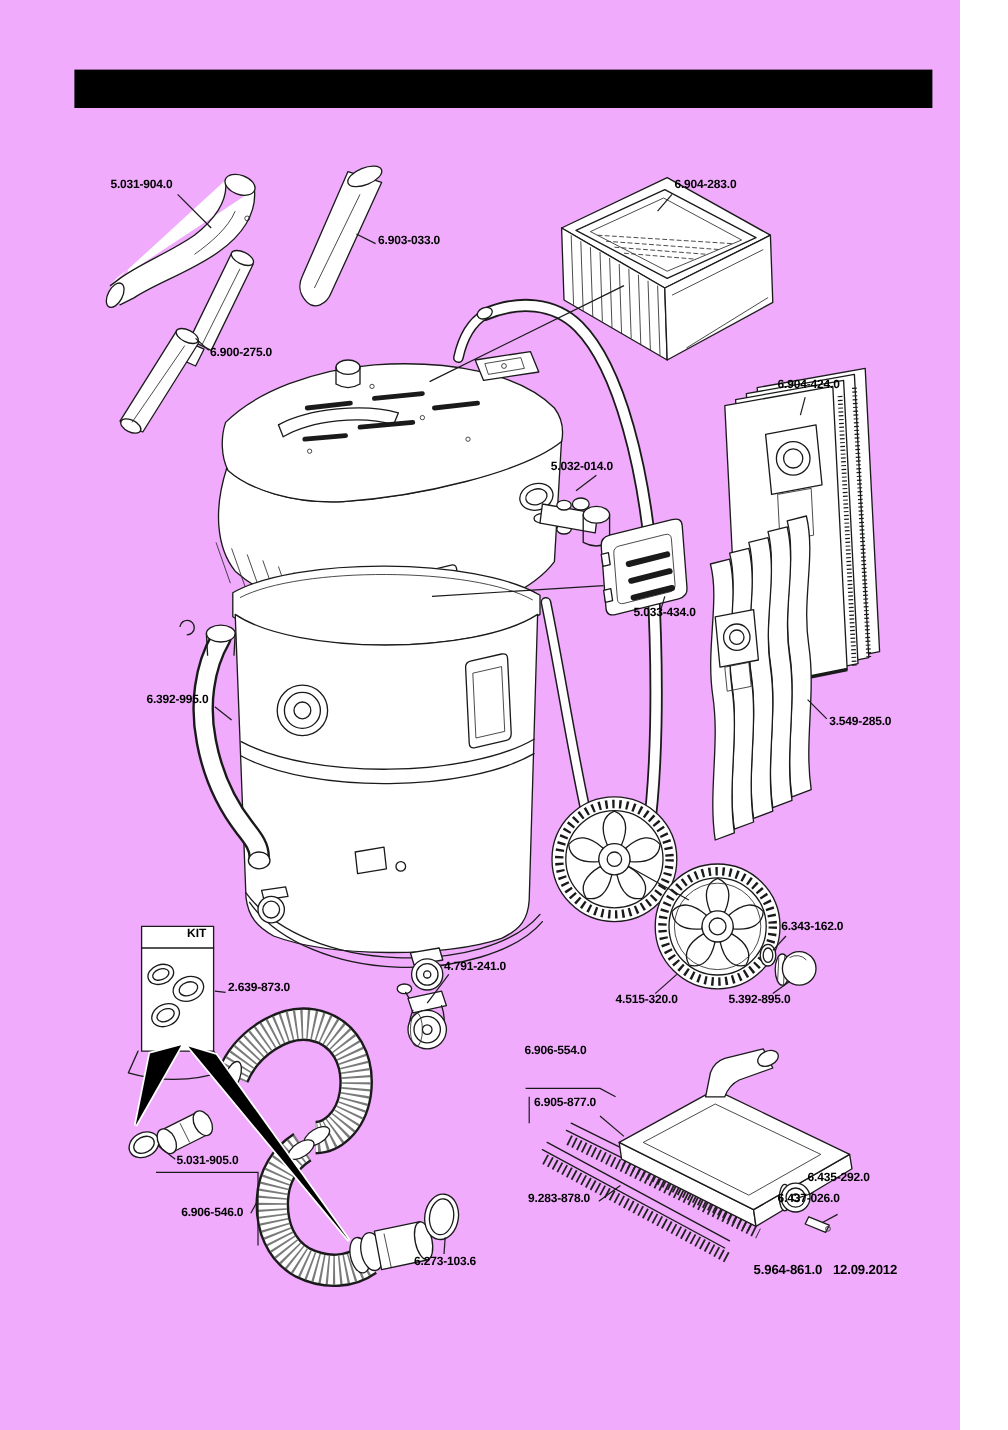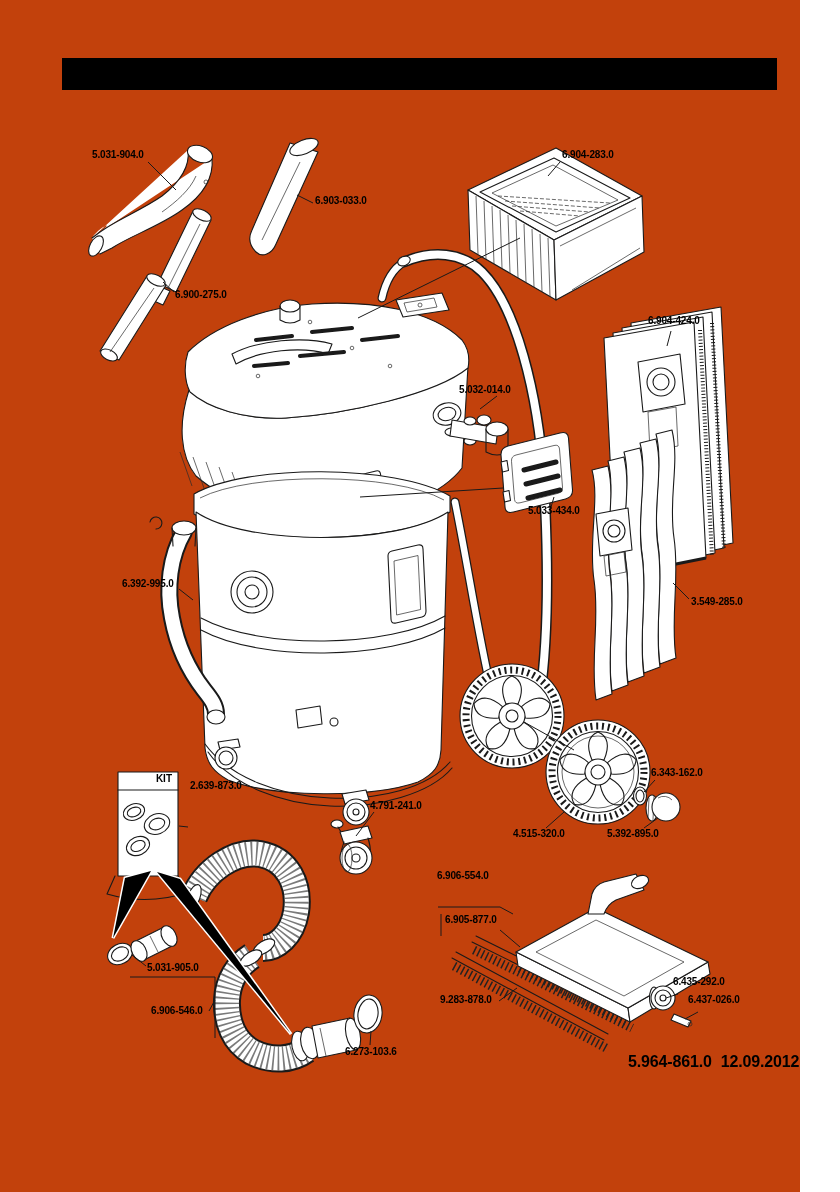--- a/index.html
+++ b/index.html
@@ -1,29 +1,29 @@
 <!DOCTYPE html>
 <html><head>
 <meta charset="utf-8">
 <style>
   html,body{margin:0;padding:0;background:#fff;}
-  #page{position:relative;width:800px;height:1192px;background:#c2410c;overflow:hidden;
+  #page{position:relative;width:800px;height:1192px;background:#f0abfc;overflow:hidden;
         font-family:"Liberation Sans",sans-serif;}
   #headerbar{position:absolute;left:62px;top:58px;width:715px;height:32px;background:#000;}
   svg{position:absolute;left:0;top:0;}
   .ln{fill:none;stroke:#1a1a1a;stroke-width:1.1;stroke-linecap:round;stroke-linejoin:round;}
   .fw{fill:#ffffff;stroke:#1a1a1a;stroke-width:1.1;stroke-linecap:round;stroke-linejoin:round;}
   .thin{fill:none;stroke:#2a2a2a;stroke-width:.7;}
   .lead{fill:none;stroke:#1a1a1a;stroke-width:1;}
   .blk{fill:#000;stroke:#fff;stroke-width:3;paint-order:stroke;}
   .part-label{position:absolute;font-weight:bold;font-size:10px;line-height:11px;
       letter-spacing:-0.15px;color:#000;white-space:nowrap;}
   #kit-label{position:absolute;left:124px;top:773px;width:48px;text-align:right;
       font-weight:bold;font-size:10px;color:#000;}
-  #footer{position:absolute;left:628px;top:1053px;font-weight:bold;font-size:16px;
+  #footer{position:absolute;left:628px;top:1053px;font-weight:bold;font-size:11px;
       letter-spacing:-0.15px;color:#000;white-space:nowrap;}
   #footer span{margin-right:0;}
   #footer .gap{display:inline-block;width:9px;}
 </style>
 </head>
 <body>
 
 <div id="page">
 
   <div id="headerbar"></div>
@@ -351,30 +351,30 @@
 
   <div class="part-label" style="left:92px;top:149px">5.031-904.0</div>
   <div class="part-label" style="left:315px;top:195px">6.903-033.0</div>
   <div class="part-label" style="left:175px;top:289px">6.900-275.0</div>
   <div class="part-label" style="left:562px;top:149px">6.904-283.0</div>
   <div class="part-label" style="left:648px;top:315px">6.904-424.0</div>
   <div class="part-label" style="left:459px;top:384px">5.032-014.0</div>
   <div class="part-label" style="left:528px;top:505px">5.033-434.0</div>
   <div class="part-label" style="left:122px;top:578px">6.392-995.0</div>
   <div class="part-label" style="left:691px;top:596px">3.549-285.0</div>
-  <div class="part-label" style="left:190px;top:780px">2.639-873.0</div>
+  <div class="part-label" style="left:190px;top:818px">2.639-873.0</div>
   <div class="part-label" style="left:370px;top:800px">4.791-241.0</div>
   <div class="part-label" style="left:651px;top:767px">6.343-162.0</div>
   <div class="part-label" style="left:513px;top:828px">4.515-320.0</div>
   <div class="part-label" style="left:607px;top:828px">5.392-895.0</div>
   <div class="part-label" style="left:437px;top:870px">6.906-554.0</div>
   <div class="part-label" style="left:445px;top:914px">6.905-877.0</div>
   <div class="part-label" style="left:440px;top:994px">9.283-878.0</div>
   <div class="part-label" style="left:673px;top:976px">6.435-292.0</div>
-  <div class="part-label" style="left:688px;top:994px">6.437-026.0</div>
+  <div class="part-label" style="left:648px;top:994px">6.437-026.0</div>
   <div class="part-label" style="left:147px;top:962px">5.031-905.0</div>
   <div class="part-label" style="left:151px;top:1005px">6.906-546.0</div>
   <div class="part-label" style="left:345px;top:1046px">6.273-103.6</div>
 
   <div id="kit-label">KIT</div>
 
   <div id="footer">
     <span>5.964-861.0</span><span class="gap"></span><span>12.09.2012</span>
   </div>
 

